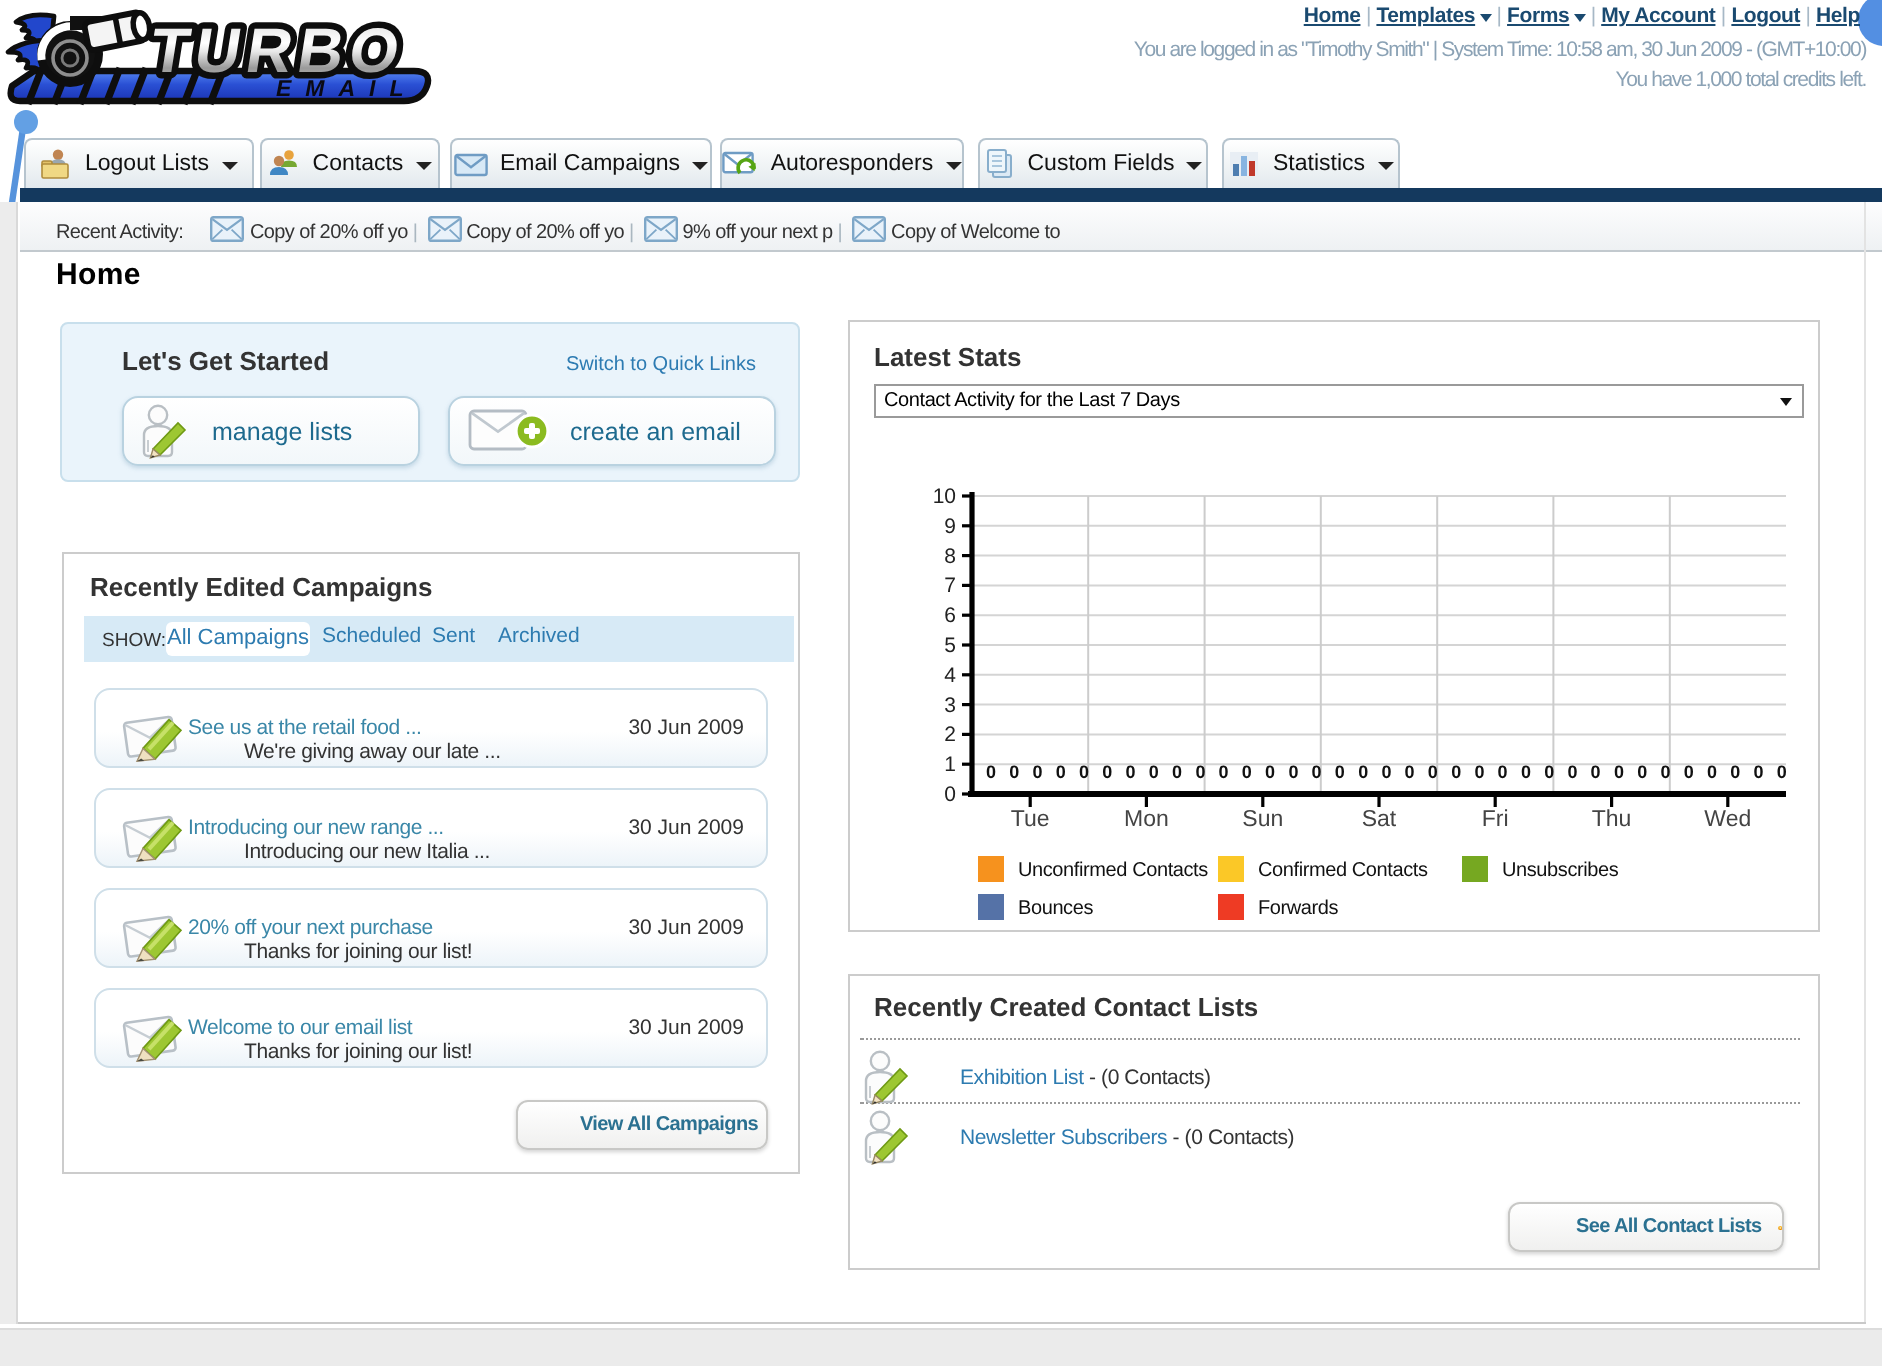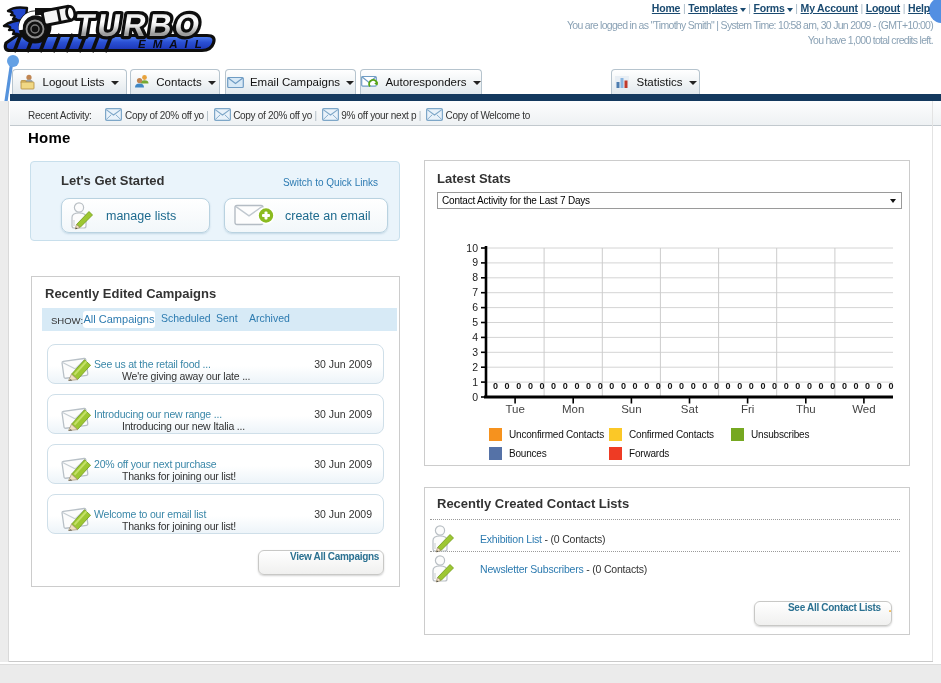--- a/index.html
+++ b/index.html
@@ -34,21 +34,21 @@
 .showbar { position:absolute; left:11px; top:32px; width:355px; height:23px; background:#d7eaf6; font-size:11px; color:#333; }
 .showbar a { font-size:10.5px; color:#2d7bb0; }
 .pill { position:absolute; white-space:nowrap; left:41px; top:3px; width:72px; height:17px; background:#fff; border-radius:3px; text-align:center;
   font-size:11px; color:#2d7bb0; line-height:17px; }
 .citem { position:absolute; left:16px; width:337px; height:40px; border:1px solid #cfdfe9; border-radius:8px;
   background:linear-gradient(#ffffff 55%,#edf4f9); }
 .citem .t1 { position:absolute; left:46px; top:13px; font-size:10.5px; letter-spacing:-0.2px; color:#3a87a8; }
 .citem .t2 { position:absolute; left:46px; top:25px; font-size:10.5px; letter-spacing:-0.2px; color:#333;margin-left:28px; }
 .citem .dt { position:absolute; right:11px; top:13px; font-size:10.5px; color:#333; }
 .obtn { position:absolute; white-space:nowrap; background:linear-gradient(#ffffff,#f0f0ef); border:1px solid #c8c8c6; border-radius:6px;
-  box-shadow:0 1px 2px rgba(0,0,0,.18); display:flex; align-items:flex-start; justify-content:center;
+  box-shadow:0 1px 2px rgba(0,0,0,.18); display:flex; align-items:center; justify-content:center;
   font-size:10px; font-weight:bold; letter-spacing:-0.3px; color:#2b7191;padding-left:33px; }
 .sel { position:absolute; left:13px; top:33px; width:465px; height:17px; border:1px solid #9a9a9a; background:#fff;
   font-size:10px; letter-spacing:-0.2px; color:#000; line-height:15px; padding-left:4px; }
 .sel .sarr { position:absolute; right:5px; top:6px; width:0; height:0; border-left:3.5px solid transparent; border-right:3.5px solid transparent; border-top:4.5px solid #111; }
 .leg { position:absolute; font-size:10px; letter-spacing:-0.2px; color:#111; }
 .leg .sq { display:inline-block; width:13px; height:13px; vertical-align:-3px; margin-right:7px; }
 .dotline { position:absolute; border-top:1px dotted #9a9a9a; }
 .clitem { position:absolute; font-size:10.5px; letter-spacing:-0.2px; color:#333;padding-left:12px; }
 .clitem a { color:#2d7bb0; }
 </style></head>
@@ -140,20 +140,31 @@
       <span class="dar"></span>
     </div>
 <div class="tab" style="left:360px;width:122px">
       <svg width="18" height="15" viewBox="0 0 18 15">
 <rect x="0.7" y="1.5" width="14.6" height="9.6" rx="1" fill="#fff" stroke="#6f9cc4" stroke-width="1.2"></rect>
 <path d="M1.2,2 L8,7.4 L14.8,2" fill="none" stroke="#6f9cc4" stroke-width="1.2"></path>
 <path d="M9,11.5 A4,4 0 1 1 16,9.5" fill="none" stroke="#57a513" stroke-width="1.8"></path>
 <path d="M16.8,6.5 L16.3,10.6 L13.2,8.4 Z" fill="#57a513"></path>
 </svg>
       <span class="lbl">Autoresponders</span>
+      <span class="dar"></span>
+    </div>
+<div class="tab" style="left:489px;width:115px">
+      <svg width="16" height="16" viewBox="0 0 16 16">
+<rect x="4.5" y="3.5" width="9" height="11" rx="1" fill="#dceaf5" stroke="#88aecc" stroke-width="1"></rect>
+<rect x="2" y="1" width="9" height="11" rx="1" fill="#eef6fb" stroke="#88aecc" stroke-width="1"></rect>
+<line x1="4" y1="4" x2="9" y2="4" stroke="#a8c6dd" stroke-width="1"></line>
+<line x1="4" y1="6.5" x2="9" y2="6.5" stroke="#a8c6dd" stroke-width="1"></line>
+<line x1="4" y1="9" x2="9" y2="9" stroke="#a8c6dd" stroke-width="1"></line>
+</svg>
+      <span class="lbl">Custom Fields</span>
       <span class="dar"></span>
     </div>
 <div class="tab" style="left:611px;width:89px">
       <svg width="16" height="16" viewBox="0 0 16 16">
 <rect x="1" y="2" width="14" height="12" fill="#e8eef4"></rect>
 <rect x="2.5" y="8" width="3" height="6" fill="#4d7db0"></rect>
 <rect x="6.5" y="4" width="3" height="10" fill="#88b4e0"></rect>
 <rect x="10.5" y="6.5" width="3" height="7.5" fill="#c0392b"></rect>
 </svg>
       <span class="lbl">Statistics</span>

